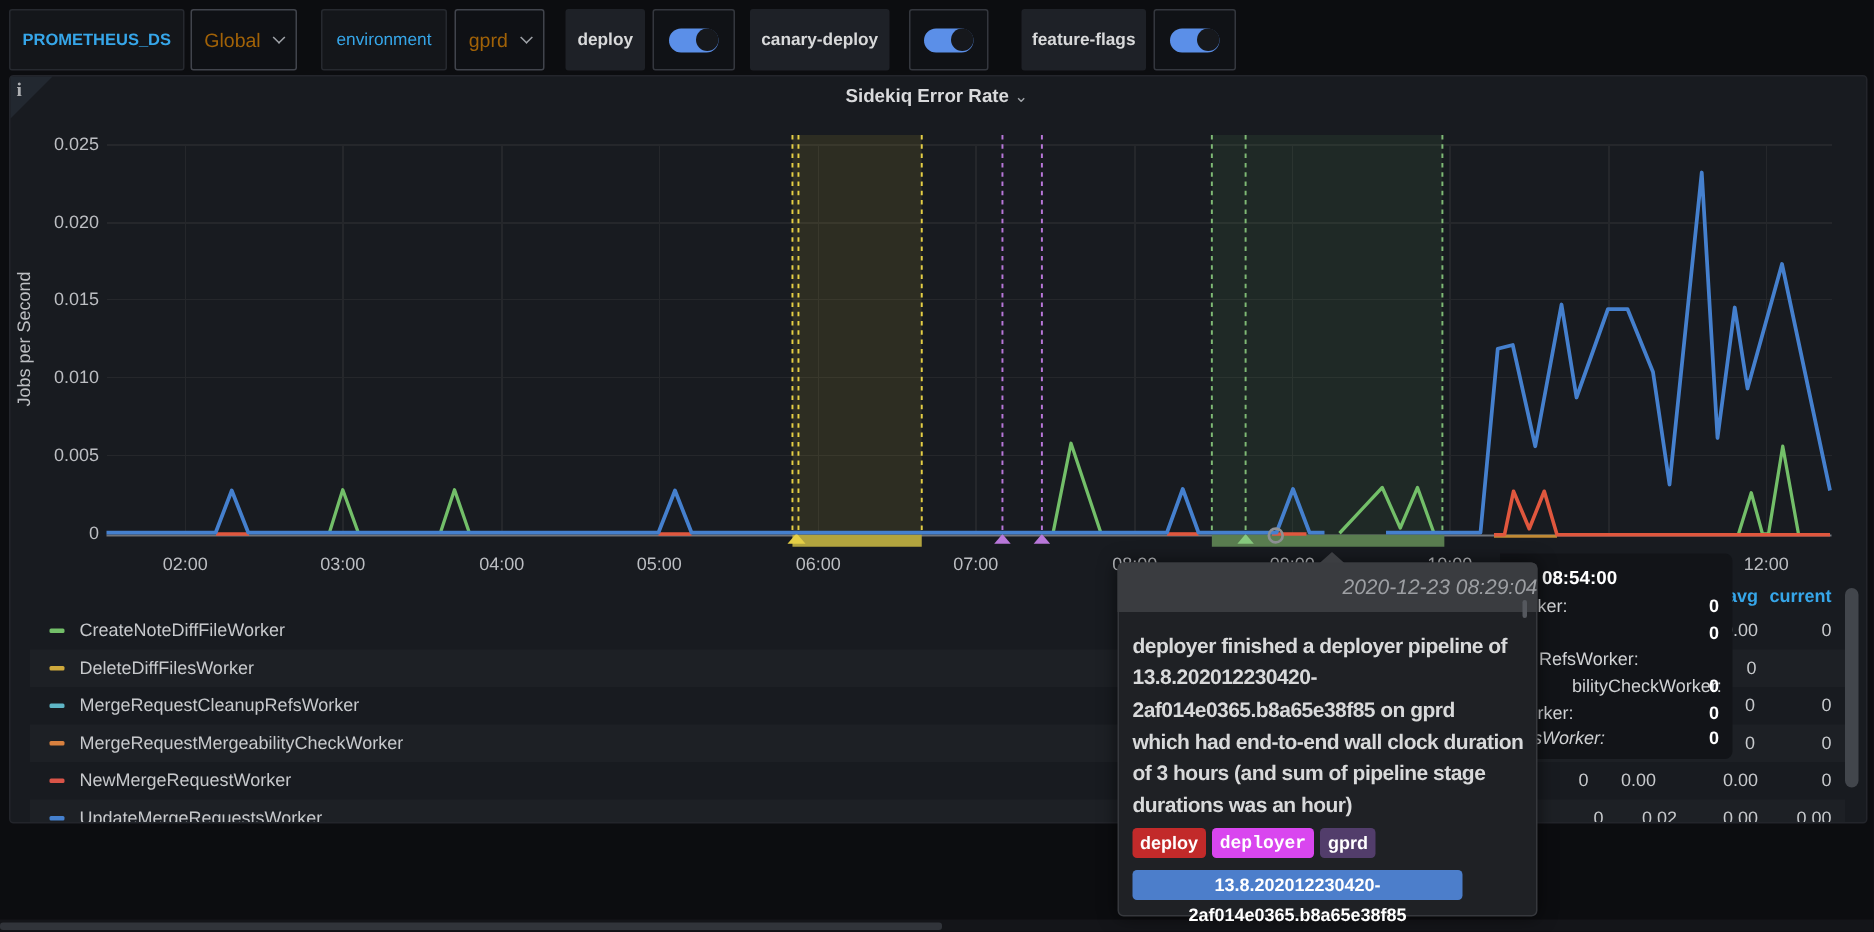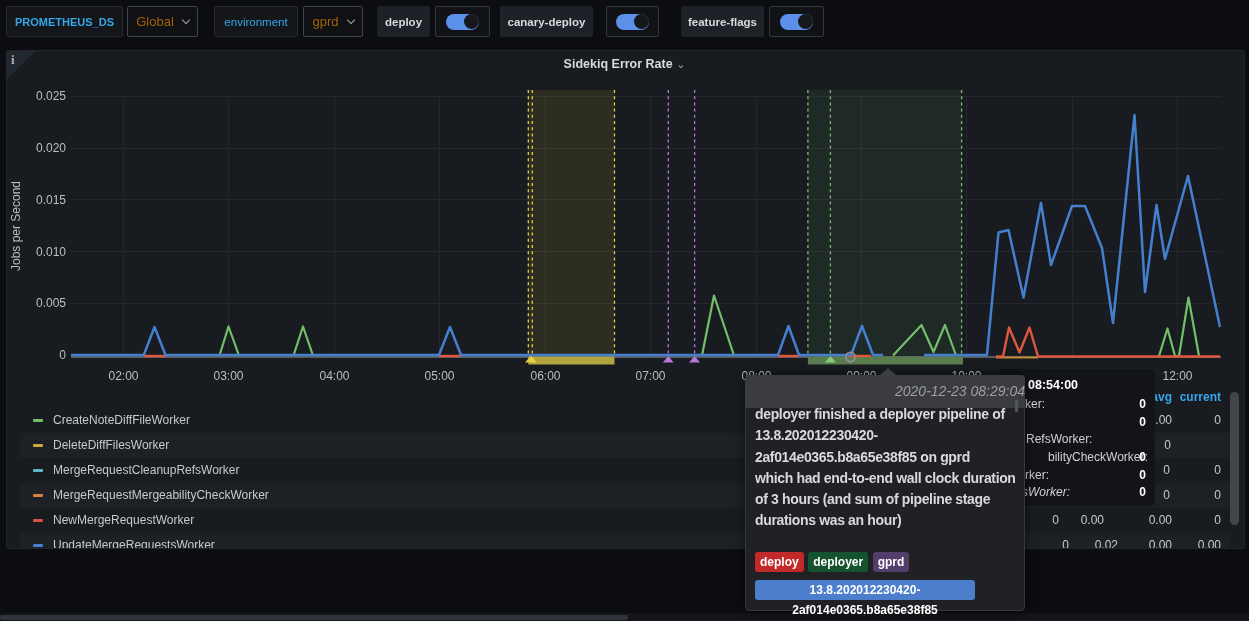--- a/index.html
+++ b/index.html
@@ -1,19 +1,19 @@
 <!DOCTYPE html>
 <html><head>
 <meta charset="utf-8">
 <style>
   * { margin:0; padding:0; box-sizing:border-box; }
   html,body { width:1249px; height:621px; background:#0c0d10; overflow:hidden;
     font-family:"Liberation Sans", sans-serif; }
   .abs { position:absolute; }
-  .box { position:absolute; top:6px; height:31px; border-radius:2px;
+  .box { position:absolute; top:6px; height:41px; border-radius:2px;
          display:flex; align-items:center; justify-content:center;
          font-size:13px; }
   .lab  { background:#1e2127; color:#d8d9da; font-weight:bold; font-size:11.5px; }
   .blab { background:#14161a; border:1px solid #26292f; color:#36a6e9; }
   .drop { background:#0f1115; border:1px solid #41444c; color:#a16207; }
   .chev { width:6px; height:6px; border-right:1.6px solid #a0a4a9; border-bottom:1.6px solid #a0a4a9;
           transform:rotate(45deg); margin-left:9px; margin-top:-3px; display:inline-block; }
   .tglbox { background:#101216; border:1px solid #34373e; }
   .lrow { position:relative; height:25px; line-height:25px; padding-left:33px; }
   .lrow.zeb { background:#1d2025; }
@@ -210,30 +210,30 @@
      box-shadow:0 0 12px rgba(0,0,0,0.55);">
 
   <div style="position:absolute; left:132.5px; top:-8px; width:0; height:0;
        border-left:9px solid transparent; border-right:9px solid transparent;
        border-bottom:8.5px solid #3c3e42;"></div>
 
   <div style="position:absolute; left:-1px; top:-1px; width:280px; height:33px; background:#3a3c40;
        border-radius:4px 4px 0 0; text-align:right; line-height:33px; 
        font-style:italic; color:#9d9fa3; font-size:14px;">2020-12-23 08:29:04</div>
 
-  <div style="position:absolute; left:9px; top:28px; width:266px; color:#d8d9da;
+  <div style="position:absolute; left:9px; top:44px; width:266px; color:#d8d9da;
        font-size:14px; font-weight:bold; line-height:21.3px; letter-spacing:-0.35px;">deployer finished a deployer pipeline of<br>13.8.202012230420-<br>2af014e0365.b8a65e38f85 on gprd<br>which had end-to-end wall clock duration<br>of 3 hours (and sum of pipeline stage<br>durations was an hour)</div>
 
   <div style="position:absolute; left:269px; top:24px; width:3px; height:12px;
        background:#55585e; border-radius:2px;"></div>
 
   <div style="position:absolute; left:9px; top:176px; height:20px; display:flex; gap:4.5px;
        font-size:12px; font-weight:bold; color:#fff;">
     <span style="background:#c22a2a; border-radius:3px; padding:0 5px; line-height:20px;">deploy</span>
-    <span style="background:#14532d; border-radius:3px; padding:0 5px; line-height:20px;">deployer</span>
+    <span style="background:#d946ef; border-radius:3px; padding:0 5px; line-height:20px;font-family:Liberation Mono, monospace;">deployer</span>
     <span style="background:#523d6b; border-radius:3px; padding:0 5px; line-height:20px;">gprd</span>
   </div>
   <div style="position:absolute; left:9px; top:204px; width:220px; height:20px; background:#4c7ecb;
        border-radius:3px; text-align:center; line-height:20px; font-size:12px; font-weight:bold;
        color:#fff;">13.8.202012230420-2af014e0365.b8a65e38f85</div>
 </div>
 
 <div class="abs" style="left:1230px; top:392px; width:9px; height:133px;
      background:#42464c; border-radius:4.5px;"></div>
 <div class="abs" style="left:0; top:613px; width:1249px; height:8px; background:#141519;"></div>

